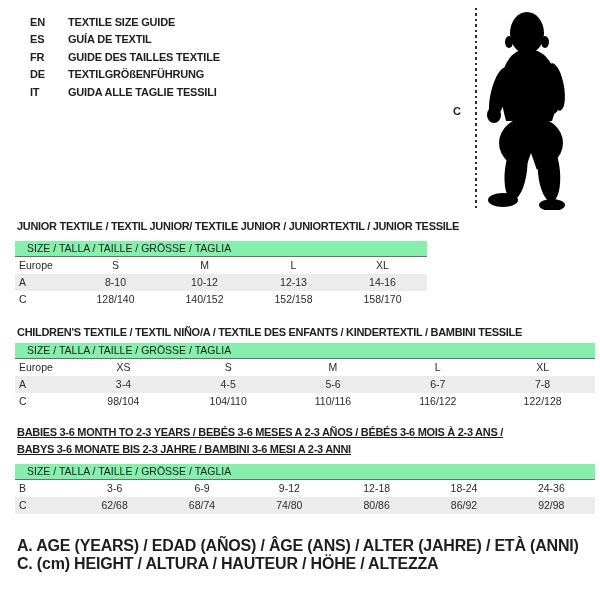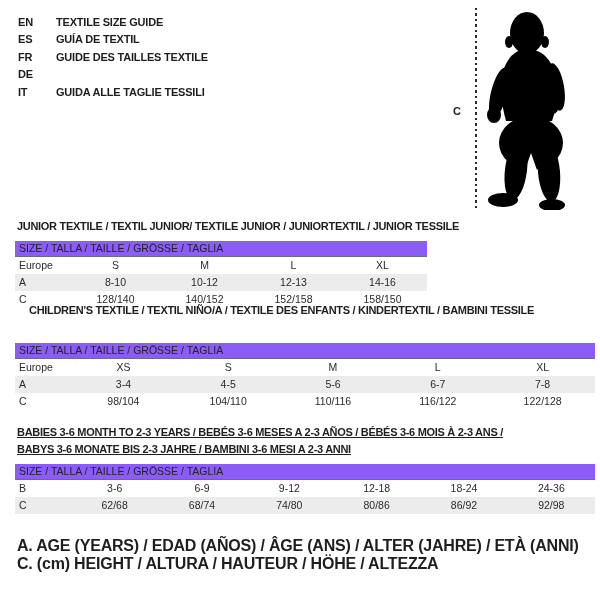--- a/index.html
+++ b/index.html
@@ -1,35 +1,35 @@
 <!DOCTYPE html>
 <html><head>
 <meta charset="utf-8">
 <style>
   html,body{margin:0;padding:0;}
   body{
     width:600px;height:600px;position:relative;background:#ffffff;
     font-family:"Liberation Sans", sans-serif;color:#1e1e1e;overflow:hidden;
   }
   
-  .lang-list{position:absolute;left:18px;top:14px;}
+  .lang-list{position:absolute;left:30px;top:14px;}
   .lang-row{display:flex;line-height:17.4px;font-size:11px;font-weight:bold;letter-spacing:-0.2px;}
   .lang-code{width:38px;flex:0 0 38px;}
   
   .measure-line{
     position:absolute;left:475px;top:8px;width:2px;height:200px;
     background:repeating-linear-gradient(to bottom,#2b2b2b 0px,#2b2b2b 2.5px,transparent 2.5px,transparent 5.5px);
   }
   .measure-label{position:absolute;left:453px;top:105px;font-size:11px;font-weight:bold;}
   .baby-svg{position:absolute;left:486px;top:5px;width:90px;height:205px;}
   
   .sec-title{position:absolute;left:17px;font-size:11px;font-weight:bold;letter-spacing:-0.3px;line-height:17px;white-space:nowrap;}
   
   .tbl{position:absolute;font-size:10.5px;color:#2a2a2a;}
-  .band{height:15px;line-height:15px;background:#8b5cf6;border-bottom:1px solid #6d6d6d;padding-left:4px;color:#222;}
+  .band{height:15px;line-height:15px;background:#86efac;border-bottom:1px solid #6d6d6d;padding-left:12px;color:#222;}
   .tbl table{border-collapse:collapse;table-layout:fixed;width:100%;}
   .tbl td{padding:0;height:17px;line-height:17px;text-align:center;overflow:hidden;white-space:nowrap;}
   .tbl td.lbl{text-align:left;padding-left:4px;}
   .tbl tr.stripe{background:#ececec;}
   
   .legend{position:absolute;left:17px;top:537px;font-size:16px;font-weight:bold;letter-spacing:-0.2px;line-height:18px;white-space:nowrap;}
 </style>
 </head>
 <body>
 
@@ -41,20 +41,21 @@
   <div class="lang-row">
     <span class="lang-code">ES</span>
     <span class="lang-title">GUÍA DE TEXTIL</span>
   </div>
   <div class="lang-row">
     <span class="lang-code">FR</span>
     <span class="lang-title">GUIDE DES TAILLES TEXTILE</span>
   </div>
   <div class="lang-row">
     <span class="lang-code">DE</span>
+    <span class="lang-title">TEXTILGRÖßENFÜHRUNG</span>
   </div>
   <div class="lang-row">
     <span class="lang-code">IT</span>
     <span class="lang-title">GUIDA ALLE TAGLIE TESSILI</span>
   </div>
 </div>
 
 <div class="measure-line"></div>
 <div class="measure-label">C</div>
 <svg class="baby-svg" viewBox="0 0 90 205" aria-hidden="true">
@@ -100,27 +101,27 @@
       <td>8-10</td>
       <td>10-12</td>
       <td>12-13</td>
       <td>14-16</td>
     </tr>
     <tr>
       <td class="lbl">C</td>
       <td>128/140</td>
       <td>140/152</td>
       <td>152/158</td>
-      <td>158/150</td>
+      <td>158/170</td>
     </tr>
   </tbody>
     </table>
 </div>
 
-<div class="sec-title" style="top:302px;margin-left:12px;">CHILDREN'S TEXTILE / TEXTIL NIÑO/A / TEXTILE DES ENFANTS / KINDERTEXTIL / BAMBINI TESSILE</div>
+<div class="sec-title" style="top:324px;">CHILDREN'S TEXTILE / TEXTIL NIÑO/A / TEXTILE DES ENFANTS / KINDERTEXTIL / BAMBINI TESSILE</div>
 <div class="tbl" style="left:15px;top:343px;width:580px;">
   <div class="band">SIZE / TALLA / TAILLE / GRÖSSE / TAGLIA</div>
   <table>
     <colgroup>
         <col style="width:56px">
         <col>
         <col>
         <col>
         <col>
         <col>

